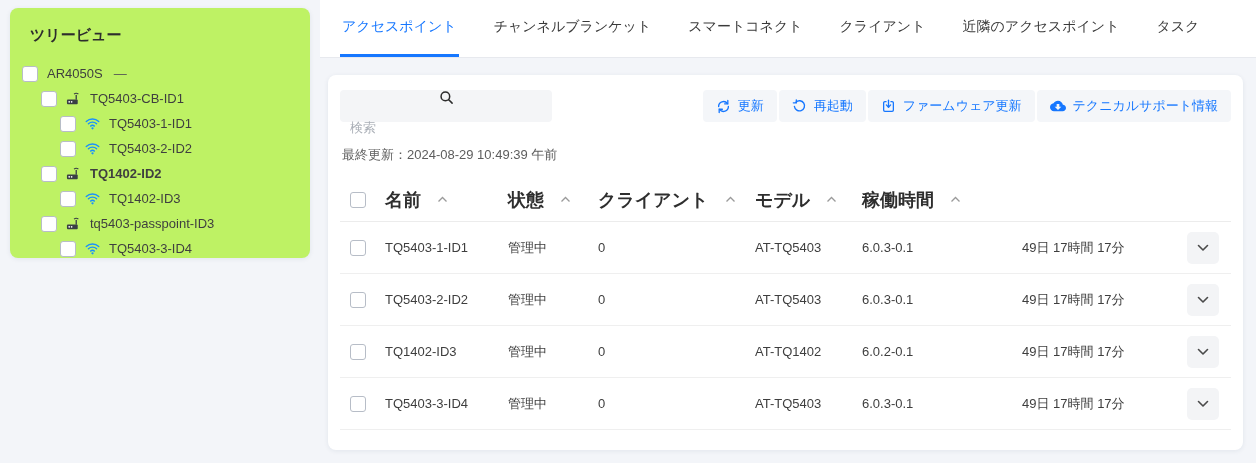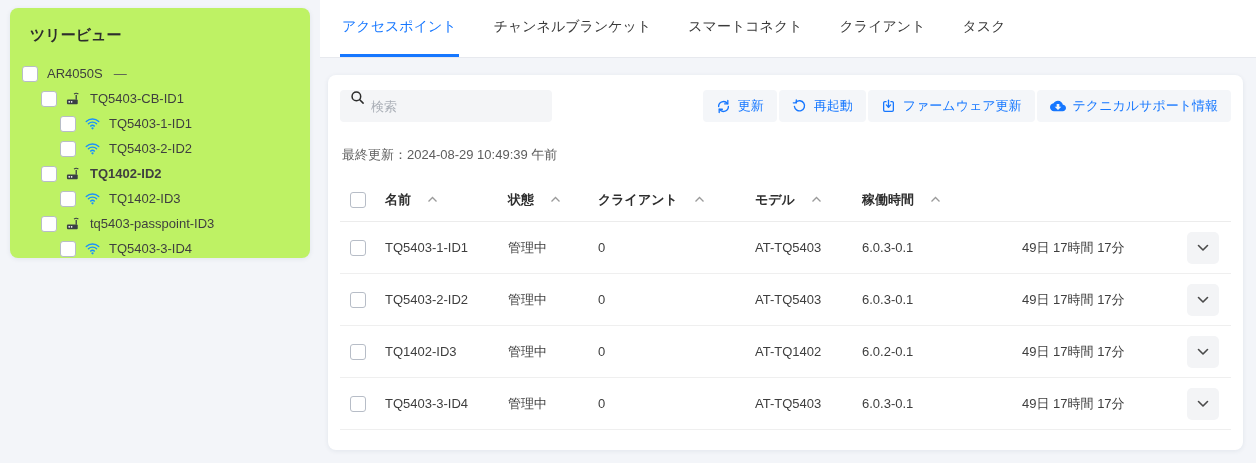--- a/index.html
+++ b/index.html
@@ -27,36 +27,36 @@
     border-bottom:3px solid transparent; padding:8px 2px; cursor:pointer; white-space:nowrap; }
   .tab.active { color:var(--accent); border-bottom-color:var(--accent); }
 
   
   .main-card { position:absolute; left:328px; top:75px; width:915px; height:375px;
     background:#fff; border-radius:8px; box-shadow:0 1px 5px rgba(30,50,90,.08);
     padding:15px 12px 0; overflow:hidden; }
 
   .toolbar { display:flex; justify-content:space-between; align-items:center; }
   .search-box { width:212px; height:32px; background:#f4f5f7; border-radius:4px;
-    display:flex; gap:6px; padding:0 10px; }
+    display:flex; align-items:center; gap:15px; padding:0 10px;flex-direction:column; }
   .search-box input { border:none; background:transparent; outline:none; width:100%;
     font-size:13px; color:#333; font-family:inherit; }
   .search-box input::placeholder { color:#a9aeb6; }
   .actions { display:flex; gap:2px; }
   .btn { height:32px; padding:0 13px; background:#f4f6f9; border:none; border-radius:4px;
     color:var(--accent); font-size:13px; display:inline-flex; align-items:center; gap:7px;
     cursor:pointer; font-family:inherit; white-space:nowrap; }
   .btn svg { color:var(--accent); }
 
   .last-updated { margin:24px 0 0 2px; font-size:13px; color:#5d5d5d; }
 
   
   .grid { display:grid; grid-template-columns:45px 123px 90px 157px 107px 160px 1fr 44px; align-items:center; }
   .thead { height:44px; margin-top:14px; border-bottom:1px solid #ececec; }
-  .hcell { display:flex; align-items:center; gap:16px; font-size:13px; color:#2e2e2e; font-weight:700; }
+  .hcell { display:flex; align-items:center; gap:16px; font-size:18px; color:#2e2e2e; font-weight:700; }
   .sort { display:inline-flex; cursor:pointer; }
   .trow { height:52px; border-bottom:1px solid #efefef; font-size:13px; color:#3e3e3e; }
   .cell { white-space:nowrap; overflow:hidden; }
   .cb-cell { margin-left:10px; }
   .expand { width:32px; height:32px; border:none; border-radius:5px; background:#f3f4f6;
     display:flex; align-items:center; justify-content:center; cursor:pointer; }
 </style>
 </head>
 <body>
 
@@ -182,20 +182,21 @@
         </div>
 
     </div>
   </aside>
 
   <header class="tabbar">
     <div class="tab active">アクセスポイント</div>
     <div class="tab">チャンネルブランケット</div>
     <div class="tab">スマートコネクト</div>
     <div class="tab">クライアント</div>
+    <div class="tab">近隣のアクセスポイント</div>
     <div class="tab">タスク</div>
   </header>
 
   <main class="main-card">
 
     <div class="toolbar">
       <div class="search-box">
         <span style="display:inline-flex;">
           <svg width="15" height="15" viewBox="0 0 16 16" fill="none" stroke="#2b2b2b" stroke-width="1.6" stroke-linecap="round">
             <circle cx="6.8" cy="6.8" r="4.6"></circle>

